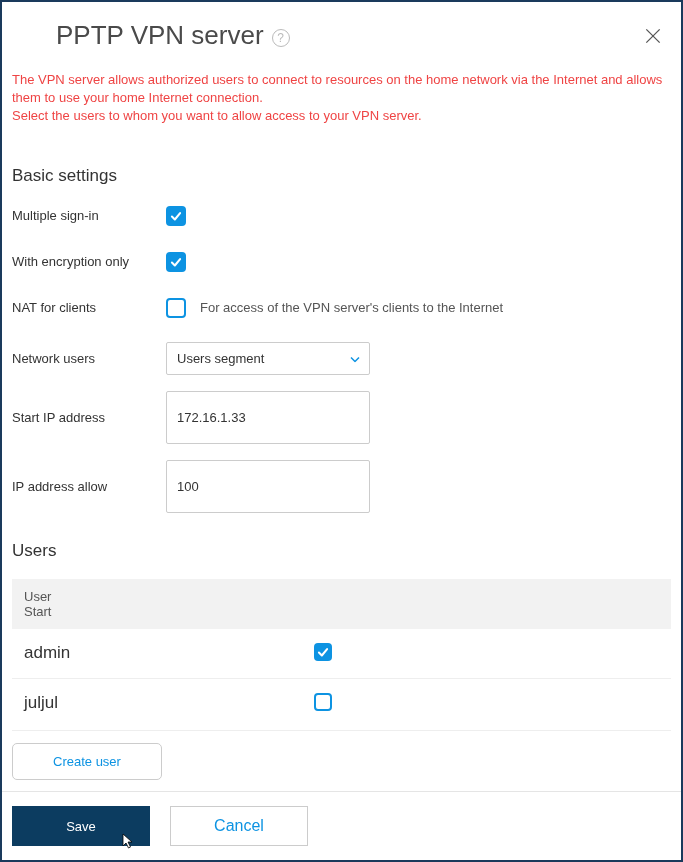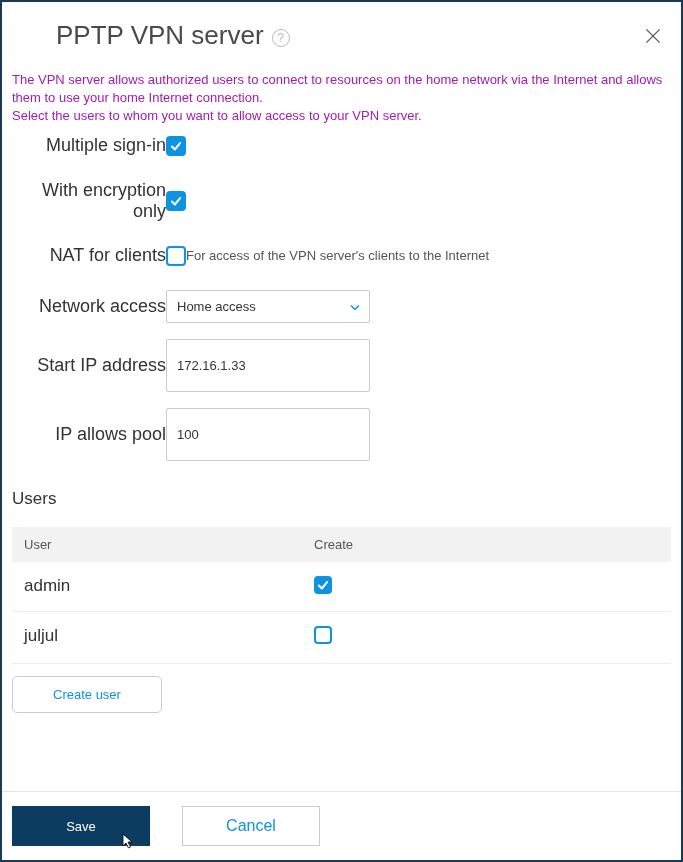--- a/index.html
+++ b/index.html
@@ -56,45 +56,44 @@
     }
     .close-btn svg {
       width: 20px;
       height: 20px;
     }
     .content {
       padding: 20px 10px 10px 10px;
     }
     .description {
       font-size: 13px;
-      color: #a21caf;
+      color: #ef4444;
       line-height: 1.4;
-      margin-bottom: 8px;
+      margin-bottom: 40px;
     }
     .section-title {
       font-size: 17px;
       font-weight: 400;
       color: #333;
       margin-bottom: 18px;
     }
     .form-row {
       display: flex;
       align-items: center;
       margin-bottom: 22px;
       min-height: 24px;
     }
     .form-row.input-row {
       margin-bottom: 16px;
     }
     .form-label {
       width: 154px;
-      font-size: 18px;
+      font-size: 13px;
       color: #333;
       flex-shrink: 0;
-      text-align: right;
     }
     .checkbox {
       width: 20px;
       height: 20px;
       border-radius: 4px;
       display: inline-flex;
       align-items: center;
       justify-content: center;
       cursor: pointer;
       flex-shrink: 0;
@@ -104,20 +103,21 @@
     }
     .checkbox.unchecked {
       background: #fff;
       border: 2px solid #0d93e2;
     }
     .checkbox svg {
       width: 14px;
       height: 14px;
     }
     .checkbox-hint {
+      margin-left: 14px;
       font-size: 13px;
       color: #555;
     }
     .select-wrapper {
       position: relative;
       width: 204px;
     }
     .select {
       width: 100%;
       padding: 8px 30px 8px 10px;
@@ -152,20 +152,21 @@
       width: 100%;
       margin-top: 16px;
       border-collapse: collapse;
     }
     .users-table-header {
       background: #f2f2f2;
       display: flex;
       padding: 10px 12px;
       font-size: 13px;
       color: #555;
+      flex-direction: column;
     }
     .user-col {
       width: 290px;
     }
     .access-col {
       flex: 1;
     }
     .users-table-row {
       display: flex;
       align-items: flex-start;
@@ -187,21 +188,21 @@
       font-size: 13px;
       cursor: pointer;
       border-radius: 5px;
     }
     .footer {
       position: absolute;
       bottom: 0;
       left: 0;
       right: 0;
       display: flex;
-      gap: 32px;
+      gap: 20px;
       padding: 14px 10px;
       border-top: 1px solid #e5e5e5;
     }
     .save-btn {
       padding: 10px 0;
       width: 138px;
       background: #0c3c60;
       color: #fff;
       border: none;
       font-size: 13px;
@@ -240,20 +241,21 @@
     </svg>
   </div>
 </div>
 
 <div class="content">
   <div class="description">
     <span>The VPN server allows authorized users to connect to resources on the home network via the Internet and allows them to use your home Internet connection.</span><br>
     <span>Select the users to whom you want to allow access to your VPN server.</span>
   </div>
 
+  <div class="section-title">Basic settings</div>
 
   <div class="form-row">
     <div class="form-label">Multiple sign-in</div>
     <div class="checkbox checked">
       <svg viewBox="0 0 24 24" fill="none" stroke="#fff" stroke-width="3.5" stroke-linecap="round" stroke-linejoin="round">
           <polyline points="5 13 10 18 19 7"></polyline>
         </svg>
     </div>
   </div>
 
@@ -266,48 +268,48 @@
     </div>
   </div>
 
   <div class="form-row">
     <div class="form-label">NAT for clients</div>
     <div class="checkbox unchecked"></div>
     <div class="checkbox-hint">For access of the VPN server's clients to the Internet</div>
   </div>
 
   <div class="form-row input-row">
-    <div class="form-label">Network access</div>
+    <div class="form-label">Network users</div>
     <div class="select-wrapper">
-      <div class="select">Home access</div>
+      <div class="select">Users segment</div>
       <span class="select-chevron">
         <svg width="10" height="6" viewBox="0 0 10 6" fill="none" stroke="currentColor" stroke-width="1.5">
             <polyline points="1 1 5 5 9 1"></polyline>
           </svg>
       </span>
     </div>
   </div>
 
   <div class="form-row input-row">
     <div class="form-label">Start IP address</div>
     <input class="text-input" type="text" value="172.16.1.33" style="">
   </div>
 
   <div class="form-row input-row">
-    <div class="form-label">IP allows pool</div>
+    <div class="form-label">IP address allow</div>
     <input class="text-input" type="text" value="100" style="">
   </div>
 
   <div class="users-section">
     <div class="section-title">Users</div>
 
     <div class="users-table">
       <div class="users-table-header">
         <div class="user-col">User</div>
-        <div class="access-col">Create</div>
+        <div class="access-col">Start</div>
       </div>
 
       <div class="users-table-row">
         <div class="user-col">admin</div>
         <div class="access-col">
           <div class="checkbox checked">
             <svg viewBox="0 0 24 24" fill="none" stroke="#fff" stroke-width="3.5" stroke-linecap="round" stroke-linejoin="round">
                 <polyline points="5 13 10 18 19 7"></polyline>
               </svg>
           </div>

